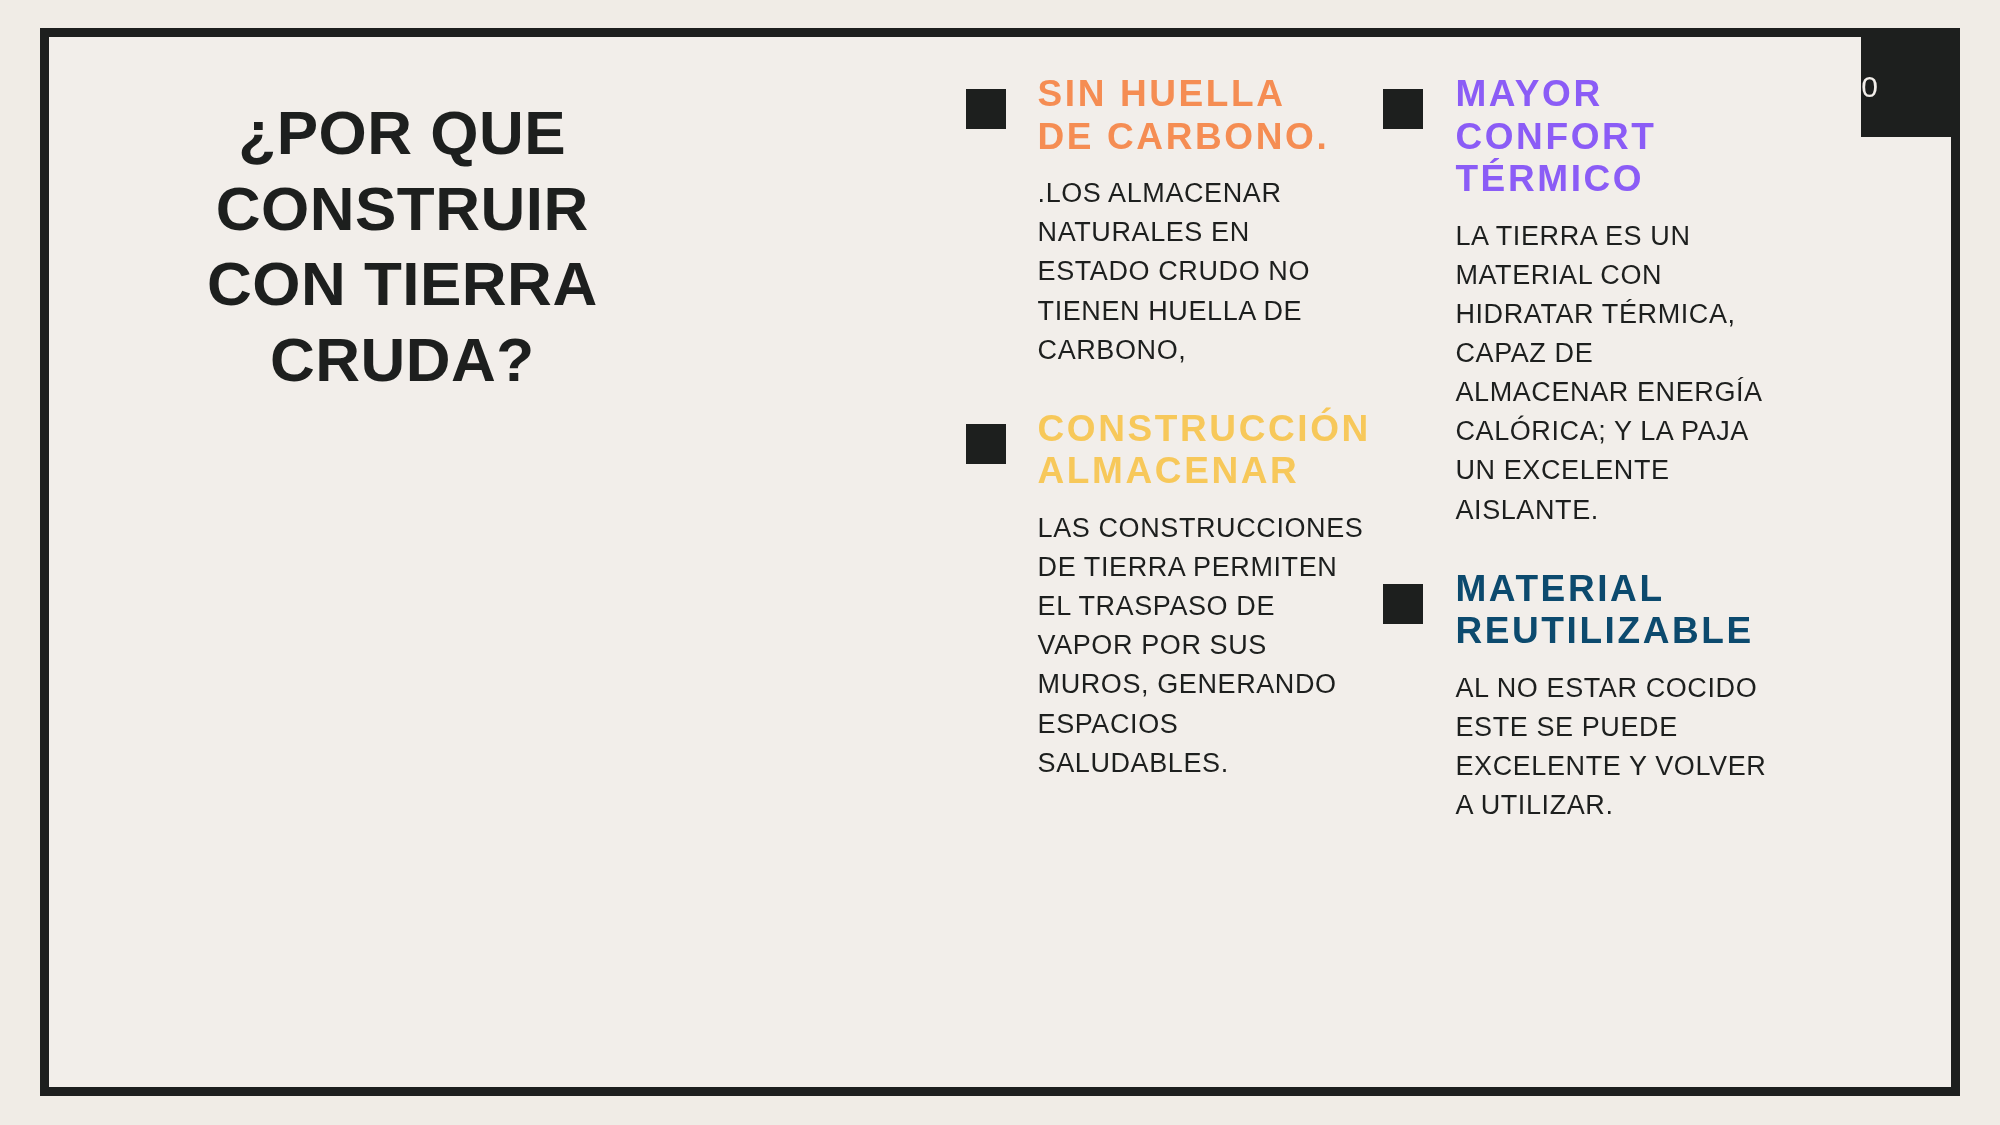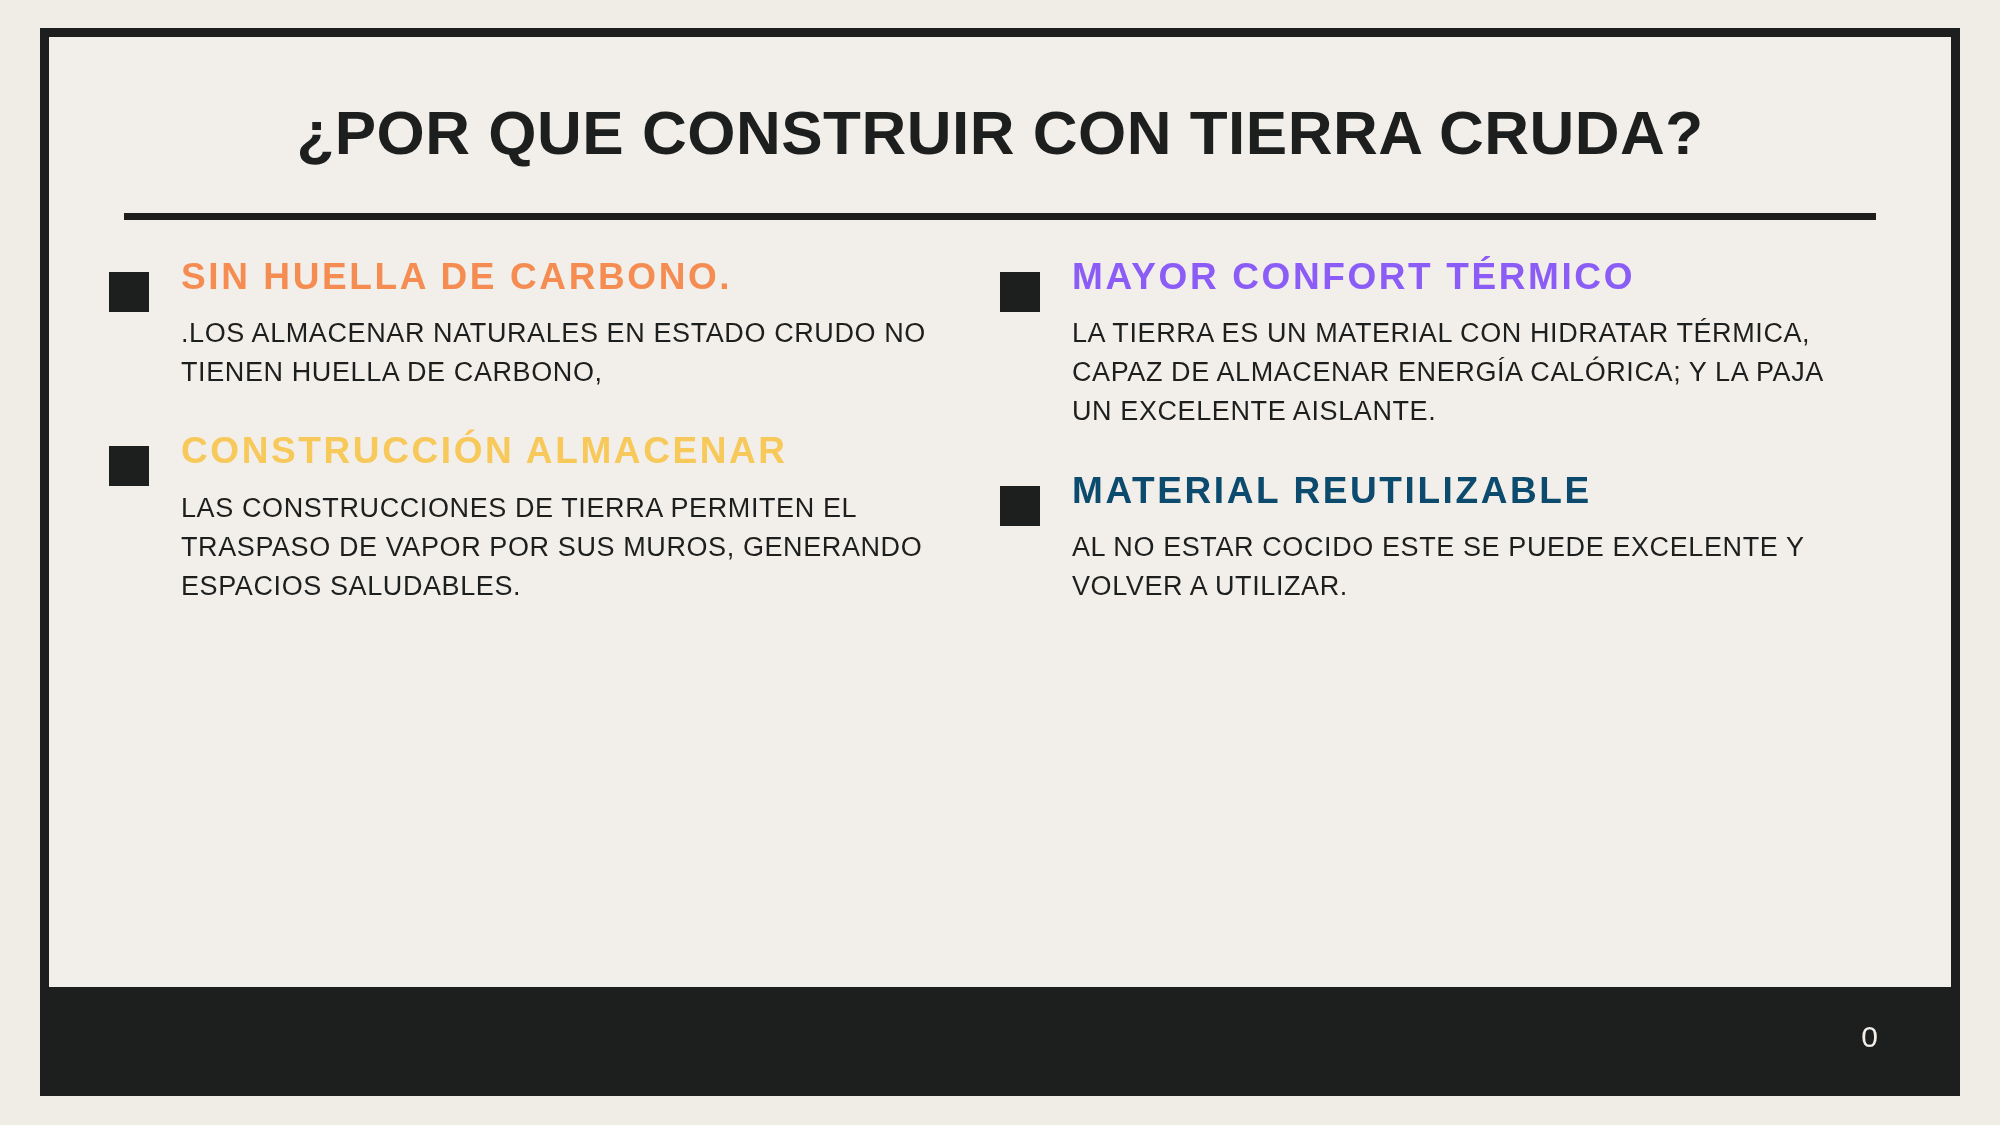--- a/index.html
+++ b/index.html
@@ -17,21 +17,20 @@
   .slide {
     position: absolute;
     left: 40px;
     top: 28px;
     width: 1920px;
     height: 1068px;
     background: #f2eeea;
     border: 9px solid #1d1f1e;
     box-sizing: border-box;
     display: flex;
-    flex-direction: column;
   }
 
   .title-block {
     padding: 58px 120px 0 120px;
   }
 
   .slide-title {
     font-size: 62px;
     font-weight: bold;
     letter-spacing: 0.5px;

